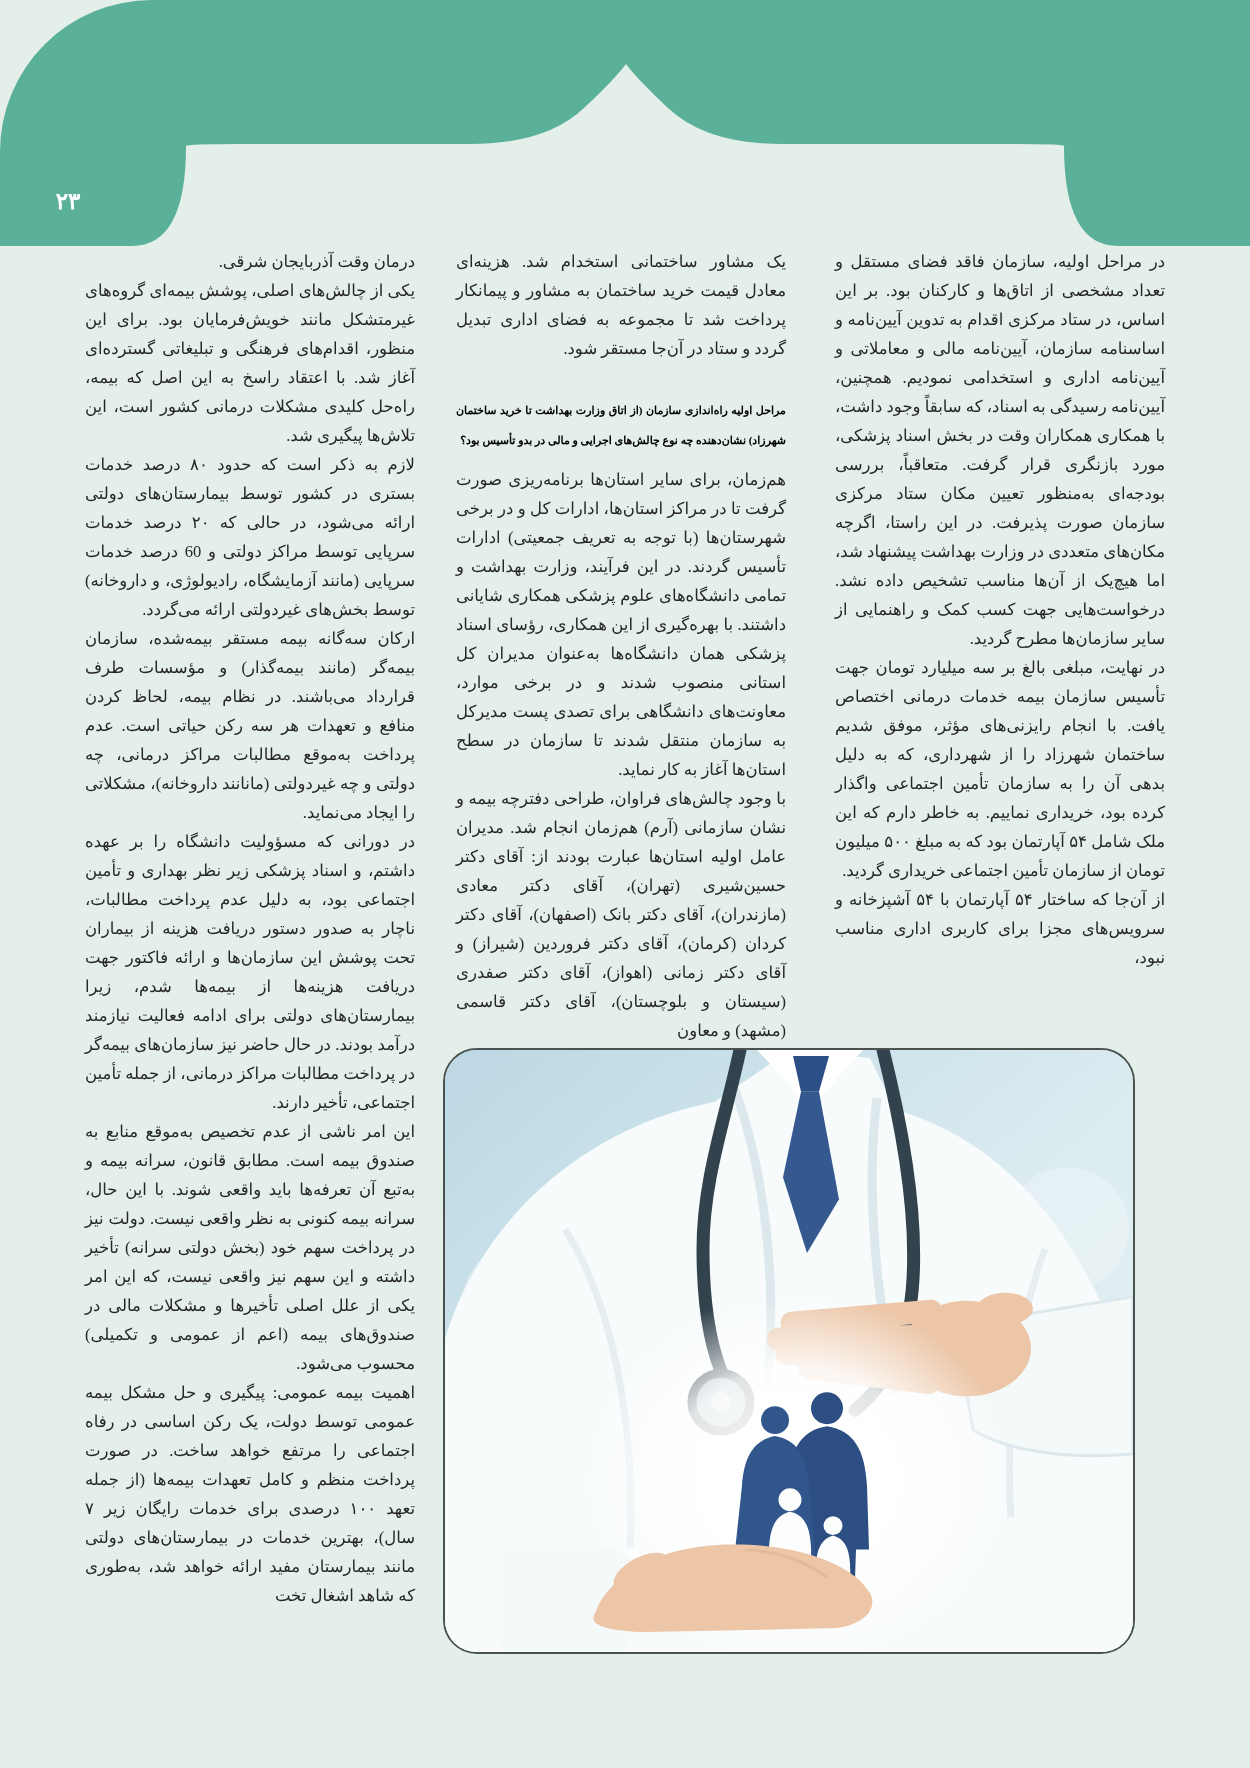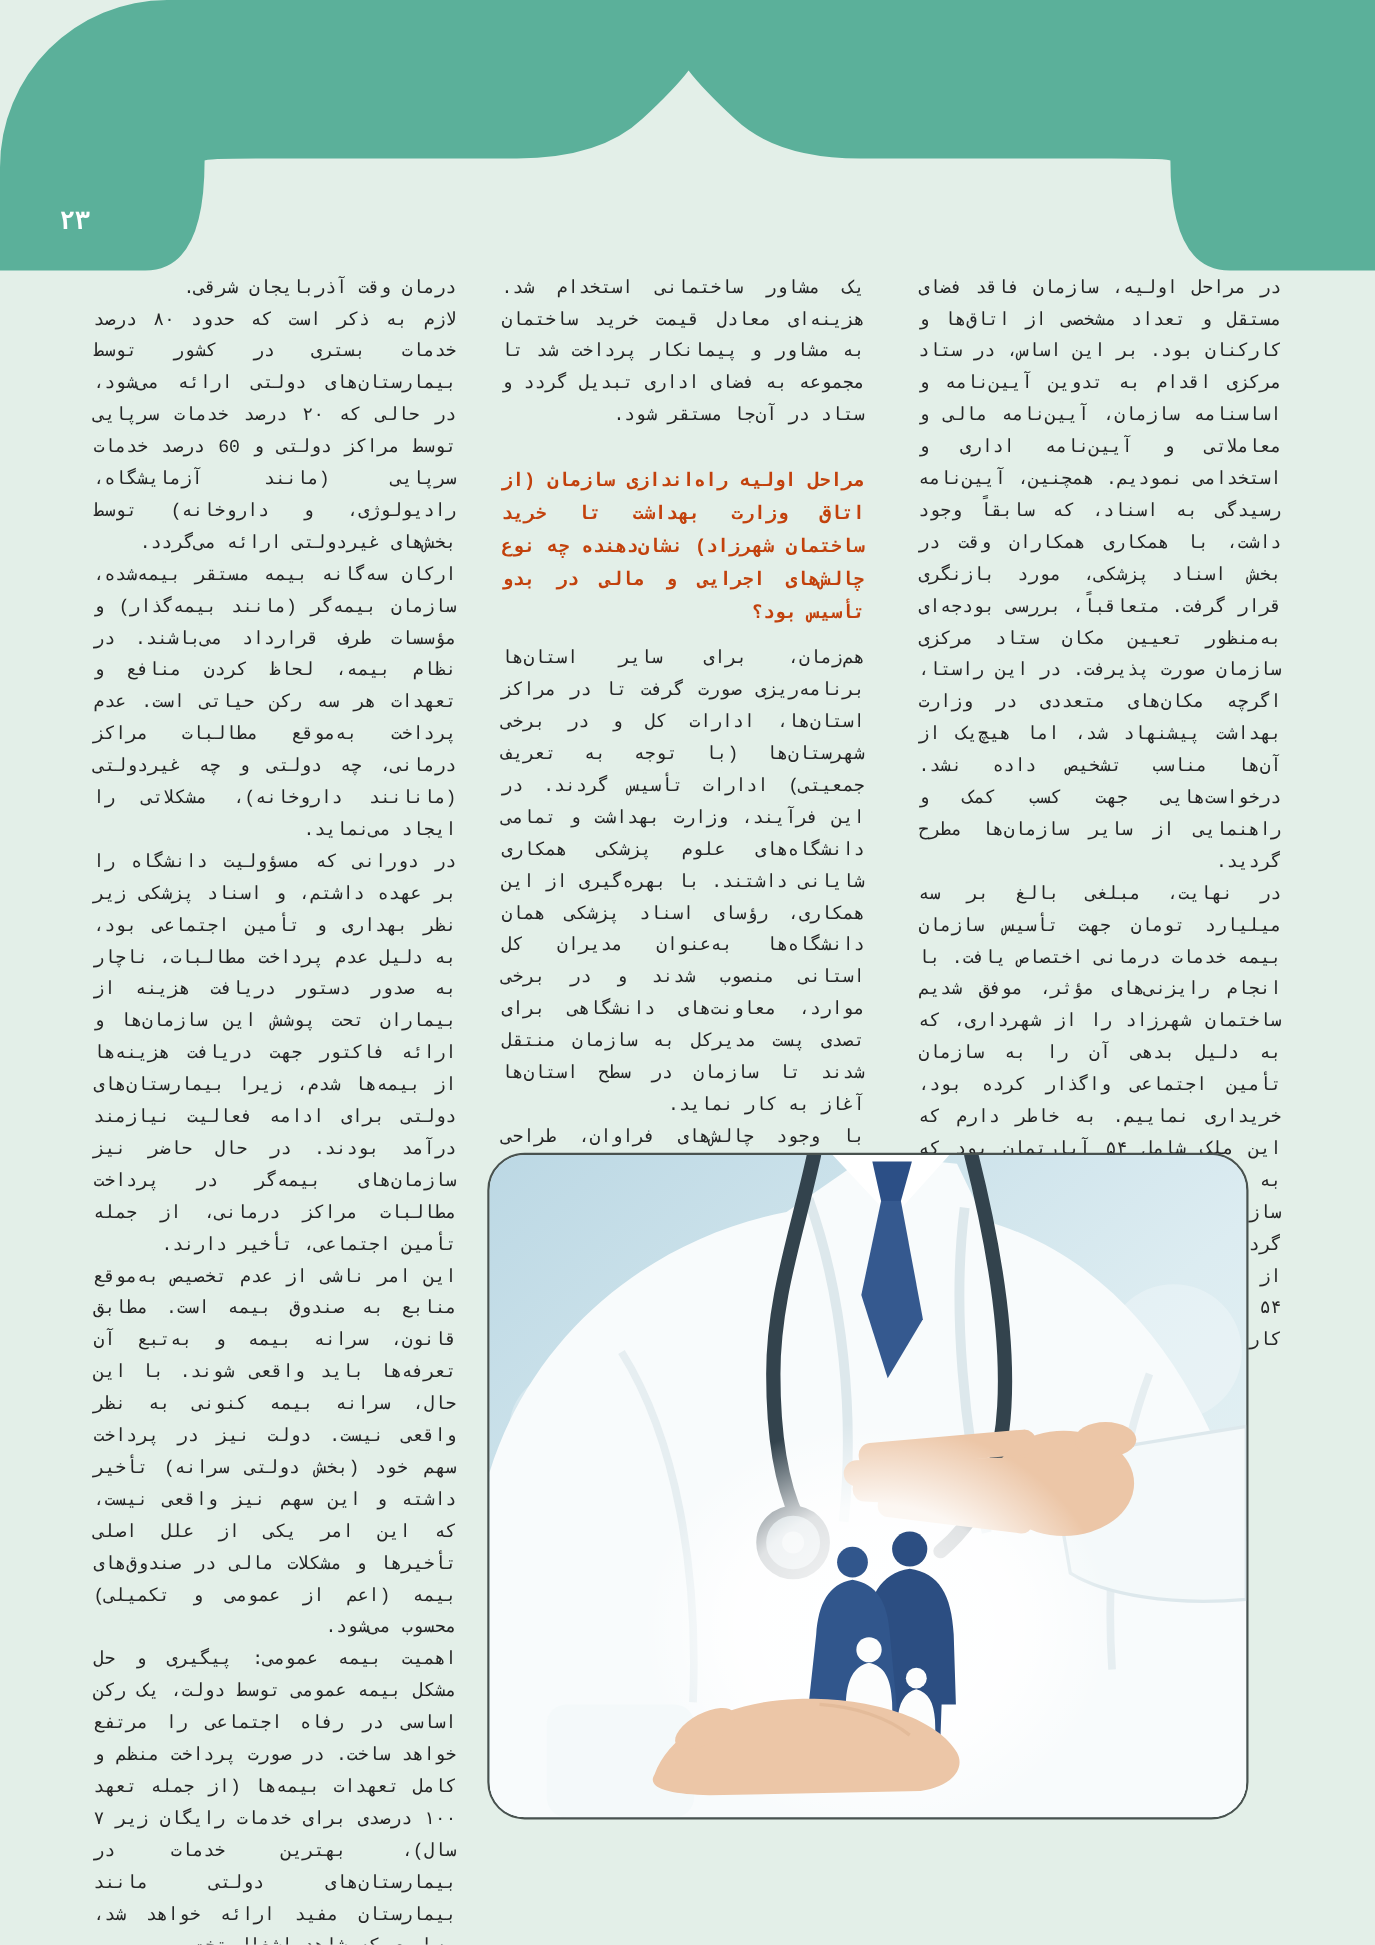--- a/index.html
+++ b/index.html
@@ -1,35 +1,35 @@
 <!DOCTYPE html>
 <html lang="fa" dir="rtl"><head>
 <meta charset="utf-8">
 <style>
   html,body{margin:0;padding:0;background:#e3efe8;}
   .page{
     position:relative;width:1250px;height:1768px;overflow:hidden;
     background:#e3efe8;direction:rtl;
-    font-family:Liberation Mono, monospace;
+    font-family:Liberation Serif, serif;
   }
   .header-svg{position:absolute;top:0;left:0;width:1250px;height:252px;display:block;z-index:1;}
   .pagenum{
     position:absolute;top:188px;left:44px;width:48px;text-align:center;
     color:#ffffff;font-size:23px;font-weight:bold;z-index:3;letter-spacing:1px;
   }
   .col{
     position:absolute;top:247px;color:#262626;
     font-size:16.5px;line-height:29px;text-align:justify;z-index:1;margin-left:16px;
   }
   .col p{margin:0;}
   .col-right{right:85px;width:330px;}
   .col-middle{right:464px;width:330px;}
   .col-left{right:835px;width:330px;}
   .question{
-    color:#c2410c;font-weight:bold;font-size:17px;line-height:30px;
+    color:#000000;font-weight:bold;font-size:11px;line-height:30px;
     margin:32px 0 10px 0;text-align:justify;
   }
   .photo{
     position:absolute;top:1048px;right:115px;width:688px;height:602px;margin:0;
     border:2px solid #49524f;border-radius:34px;overflow:hidden;z-index:2;
     background:#d8ebf0;
   }
   .photo svg{display:block;width:100%;height:100%;}
 </style>
 </head>
@@ -74,20 +74,21 @@
         </div>
       <h2 class="question">مراحل اولیه راه‌اندازی سازمان (از اتاق وزارت بهداشت تا خرید ساختمان شهرزاد) نشان‌دهنده چه نوع چالش‌های اجرایی و مالی در بدو تأسیس بود؟</h2>
       <div>
           <p>هم‌زمان، برای سایر استان‌ها برنامه‌ریزی صورت گرفت تا در مراکز استان‌ها، ادارات کل و در برخی شهرستان‌ها (با توجه به تعریف جمعیتی) ادارات تأسیس گردند. در این فرآیند، وزارت بهداشت و تمامی دانشگاه‌های علوم پزشکی همکاری شایانی داشتند. با بهره‌گیری از این همکاری، رؤسای اسناد پزشکی همان دانشگاه‌ها به‌عنوان مدیران کل استانی منصوب شدند و در برخی موارد، معاونت‌های دانشگاهی برای تصدی پست مدیرکل به سازمان منتقل شدند تا سازمان در سطح استان‌ها آغاز به کار نماید.</p>
           <p>با وجود چالش‌های فراوان، طراحی دفترچه بیمه و نشان سازمانی (آرم) هم‌زمان انجام شد. مدیران عامل اولیه استان‌ها عبارت بودند از: آقای دکتر حسین‌شیری (تهران)، آقای دکتر معادی (مازندران)، آقای دکتر بانک (اصفهان)، آقای دکتر کردان (کرمان)، آقای دکتر فروردین (شیراز) و آقای دکتر زمانی (اهواز)، آقای دکتر صفدری (سیستان و بلوچستان)، آقای دکتر قاسمی (مشهد) و معاون</p>
         </div>
     </section>
 
     <section class="col col-left">
         <p>درمان وقت آذربایجان شرقی.</p>
+        <p>یکی از چالش‌های اصلی، پوشش بیمه‌ای گروه‌های غیرمتشکل مانند خویش‌فرمایان بود. برای این منظور، اقدام‌های فرهنگی و تبلیغاتی گسترده‌ای آغاز شد. با اعتقاد راسخ به این اصل که بیمه، راه‌حل کلیدی مشکلات درمانی کشور است، این تلاش‌ها پیگیری شد.</p>
         <p>لازم به ذکر است که حدود ۸۰ درصد خدمات بستری در کشور توسط بیمارستان‌های دولتی ارائه می‌شود، در حالی که ۲۰ درصد خدمات سرپایی توسط مراکز دولتی و 60 درصد خدمات سرپایی (مانند آزمایشگاه، رادیولوژی، و داروخانه) توسط بخش‌های غیردولتی ارائه می‌گردد.</p>
         <p>ارکان سه‌گانه بیمه مستقر بیمه‌شده، سازمان بیمه‌گر (مانند بیمه‌گذار) و مؤسسات طرف قرارداد می‌باشند. در نظام بیمه، لحاظ کردن منافع و تعهدات هر سه رکن حیاتی است. عدم پرداخت به‌موقع مطالبات مراکز درمانی، چه دولتی و چه غیردولتی (مانانند داروخانه)، مشکلاتی را ایجاد می‌نماید.</p>
         <p>در دورانی که مسؤولیت دانشگاه را بر عهده داشتم، و اسناد پزشکی زیر نظر بهداری و تأمین اجتماعی بود، به دلیل عدم پرداخت مطالبات، ناچار به صدور دستور دریافت هزینه از بیماران تحت پوشش این سازمان‌ها و ارائه فاکتور جهت دریافت هزینه‌ها از بیمه‌ها شدم، زیرا بیمارستان‌های دولتی برای ادامه فعالیت نیازمند درآمد بودند. در حال حاضر نیز سازمان‌های بیمه‌گر در پرداخت مطالبات مراکز درمانی، از جمله تأمین اجتماعی، تأخیر دارند.</p>
         <p>این امر ناشی از عدم تخصیص به‌موقع منابع به صندوق بیمه است. مطابق قانون، سرانه بیمه و به‌تبع آن تعرفه‌ها باید واقعی شوند. با این حال، سرانه بیمه کنونی به نظر واقعی نیست. دولت نیز در پرداخت سهم خود (بخش دولتی سرانه) تأخیر داشته و این سهم نیز واقعی نیست، که این امر یکی از علل اصلی تأخیرها و مشکلات مالی در صندوق‌های بیمه (اعم از عمومی و تکمیلی) محسوب می‌شود.</p>
         <p>اهمیت بیمه عمومی: پیگیری و حل مشکل بیمه عمومی توسط دولت، یک رکن اساسی در رفاه اجتماعی را مرتفع خواهد ساخت. در صورت پرداخت منظم و کامل تعهدات بیمه‌ها (از جمله تعهد ۱۰۰ درصدی برای خدمات رایگان زیر ۷ سال)، بهترین خدمات در بیمارستان‌های دولتی مانند بیمارستان مفید ارائه خواهد شد، به‌طوری که شاهد اشغال تخت</p>
       </section>
 
     <figure class="photo">
       <svg viewBox="0 0 688 605" preserveAspectRatio="none" aria-hidden="true">
         <defs>

